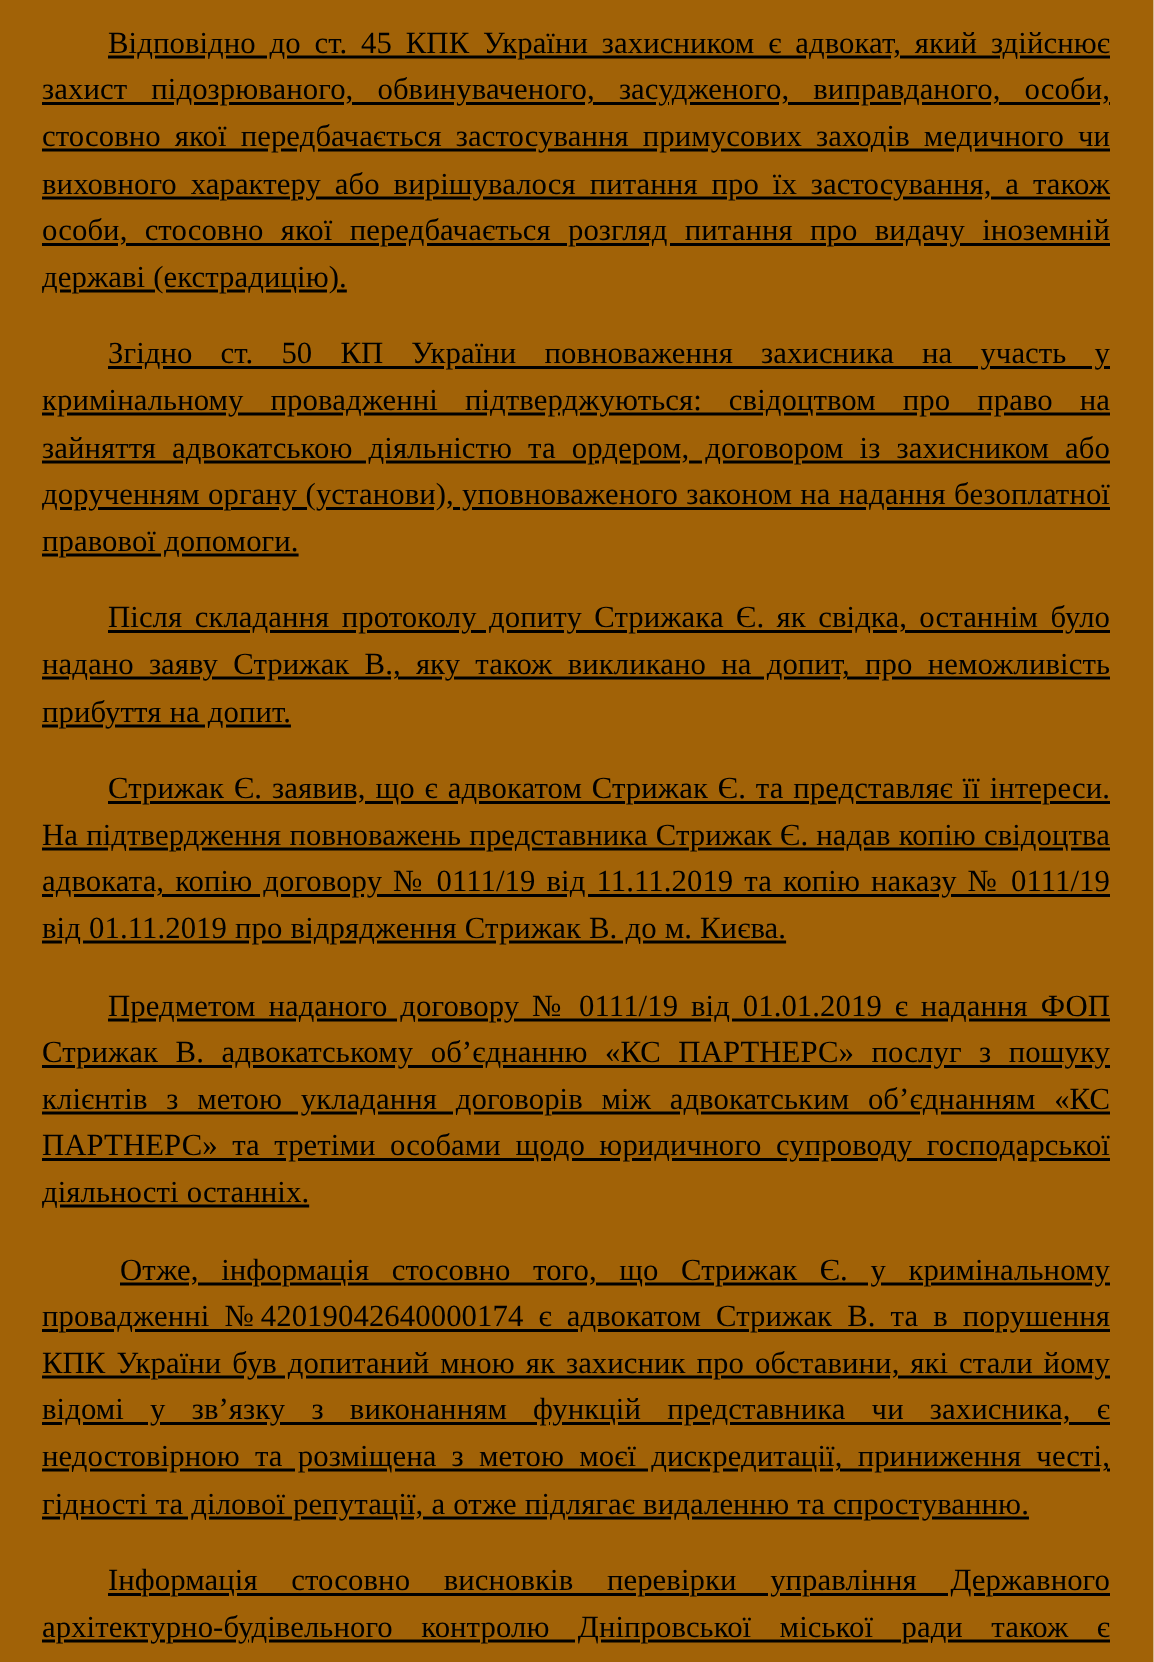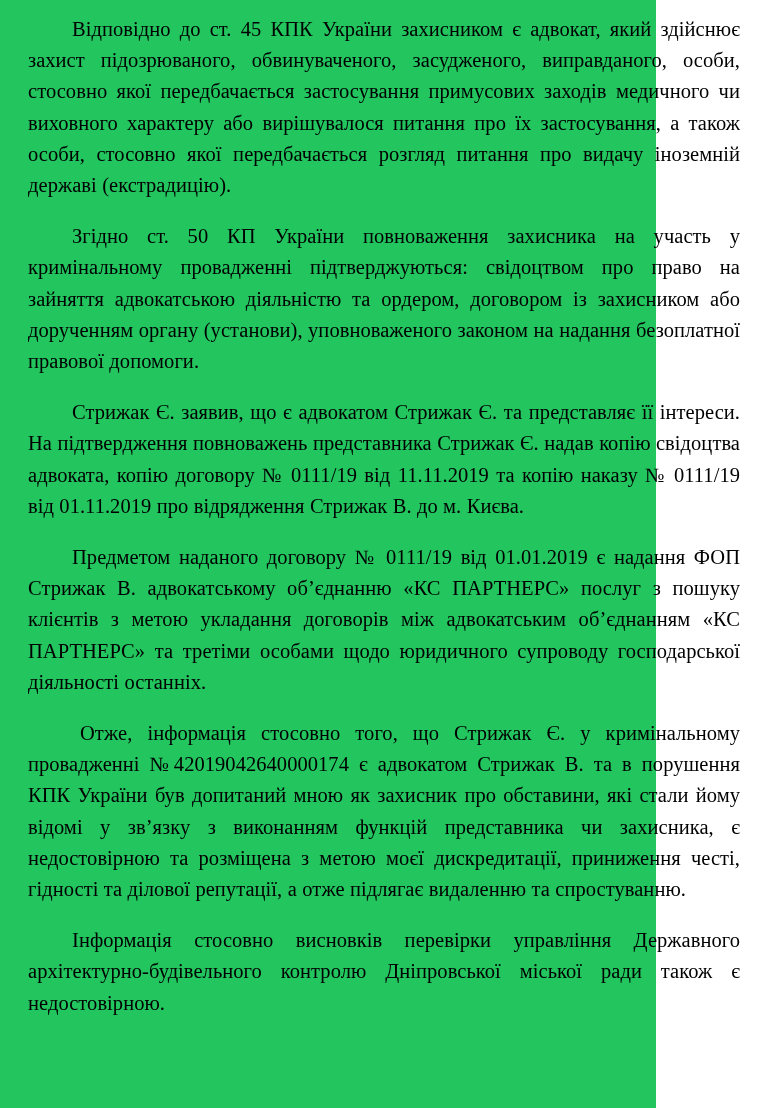--- a/index.html
+++ b/index.html
@@ -10,25 +10,26 @@
   }
   body {
     width: 769px;
     height: 1108px;
     overflow: hidden;
     font-family: "Liberation Serif", "DejaVu Serif", serif;
     color: #000000;
   }
   .page {
     position: relative;
-    width: 656px;
+    width: 769px;
     height: 1108px;
-    background: #22c55e;
+    background: #a16207;
     box-sizing: border-box;
     padding: 14px 29px 0 28px;
+    text-decoration: underline;
   }
   .doc-body {
     width: 712px;
   }
   p.para {
     margin: 0 0 0 0;
     font-size: 20.5px;
     line-height: 31.2px;
     text-align: justify;
     text-justify: inter-word;
@@ -49,20 +50,21 @@
 </head>
 <body>
 
 <div class="page">
   <div class="doc-body">
 
     <p class="para">Відповідно до ст. 45 КПК України захисником є адвокат, який здійснює захист підозрюваного, обвинуваченого, засудженого, виправданого, особи, стосовно якої передбачається застосування примусових заходів медичного чи виховного характеру або вирішувалося питання про їх застосування, а також особи, стосовно якої передбачається розгляд питання про видачу іноземній державі (екстрадицію).</p>
 
     <p class="para">Згідно ст. 50 КП України повноваження захисника на участь у кримінальному провадженні підтверджуються: свідоцтвом про право на зайняття адвокатською діяльністю та ордером, договором із захисником або дорученням органу (установи), уповноваженого законом на надання безоплатної правової допомоги.</p>
 
+    <p class="para">Після складання протоколу допиту Стрижака Є. як свідка, останнім було надано заяву Стрижак В., яку також викликано на допит, про неможливість прибуття на допит.</p>
 
     <p class="para">Стрижак Є. заявив, що є адвокатом Стрижак Є. та представляє її інтереси. На підтвердження повноважень представника Стрижак Є. надав копію свідоцтва адвоката, копію договору № 0111/19 від 11.11.2019 та копію наказу № 0111/19 від 01.11.2019 про відрядження Стрижак В. до м. Києва.</p>
 
     <p class="para">Предметом наданого договору № 0111/19 від 01.01.2019 є надання ФОП Стрижак В. адвокатському об’єднанню «КС ПАРТНЕРС» послуг з пошуку клієнтів з метою укладання договорів між адвокатським об’єднанням «КС ПАРТНЕРС» та третіми особами щодо юридичного супроводу господарської діяльності останніх.</p>
 
 
     <p class="para extra-indent">Отже, інформація стосовно того, що Стрижак Є. у кримінальному провадженні №42019042640000174 є адвокатом Стрижак В. та в порушення КПК України був допитаний мною як захисник про обставини, які стали йому відомі у зв’язку з виконанням функцій представника чи захисника, є недостовірною та розміщена з метою моєї дискредитації, приниження честі, гідності та ділової репутації, а отже підлягає видаленню та спростуванню.</p>
 
     <p class="para">Інформація стосовно висновків перевірки управління Державного архітектурно-будівельного контролю Дніпровської міської ради також є недостовірною.</p>
 

